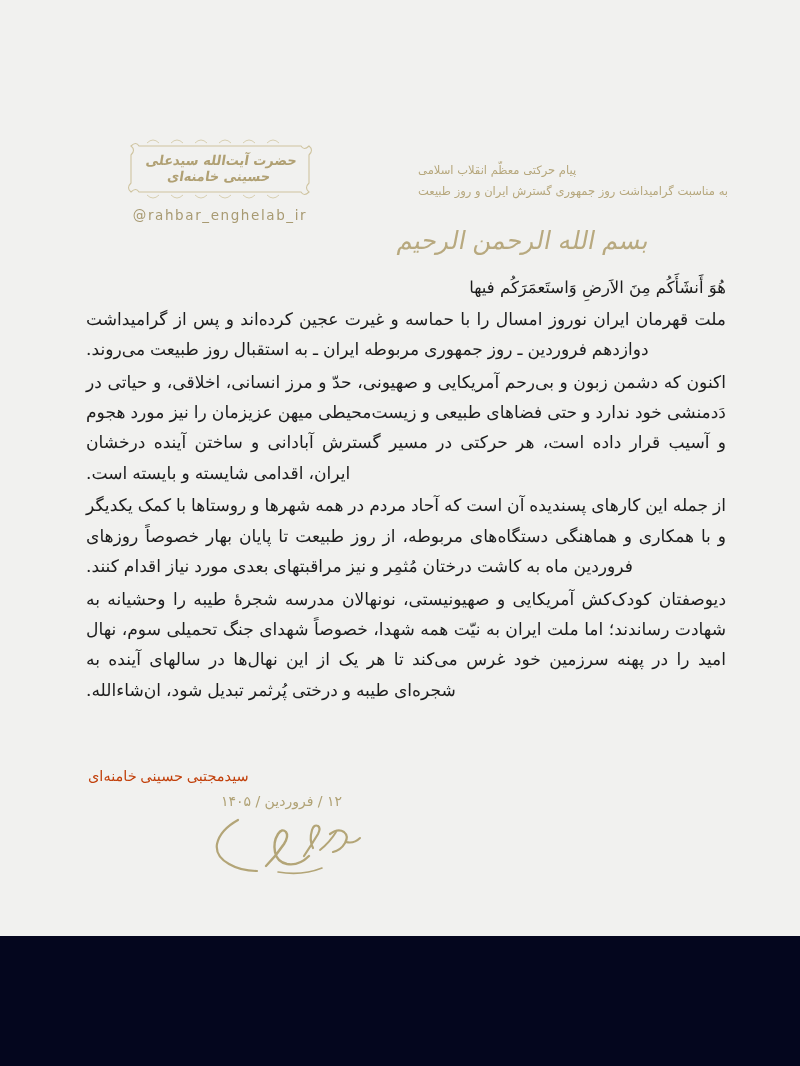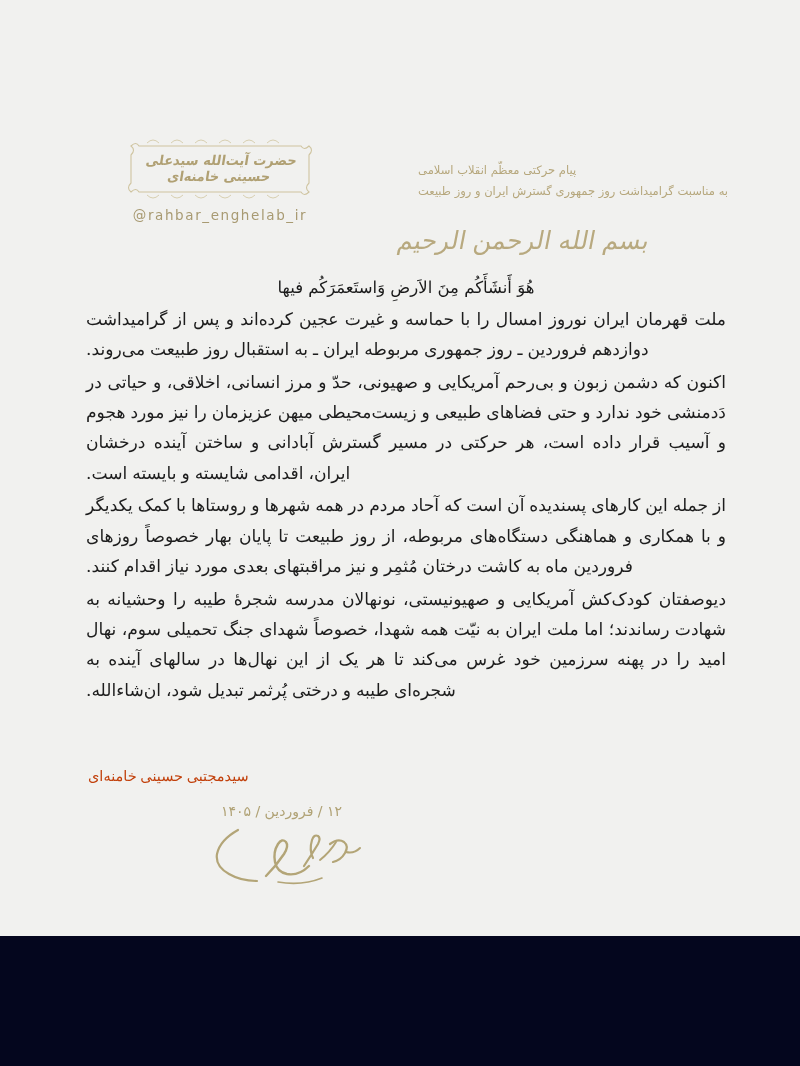--- a/index.html
+++ b/index.html
@@ -137,21 +137,21 @@
     top: 276px;
     direction: rtl;
     text-align: justify;
     color: #1d1d1d;
   }
 
   .verse {
     font-family: "DejaVu Serif", serif;
     font-size: 16.5px;
     line-height: 1.5;
-    text-align: center;
+    text-align: right;
     letter-spacing: -0.3px;
     color: #1a1a1a;
     margin-bottom: 3px;
     direction: rtl;
   }
 
   p.para {
     margin: 0 0 2px 0;
     font-family: "DejaVu Serif", serif;
     font-size: 17.1px;
@@ -179,21 +179,21 @@
     line-height: 1.5;
     letter-spacing: -0.3px;
     text-align: left;
     font-family: Liberation Serif, serif;
   }
 
   .sig-date {
     color: #b0a275;
     font-size: 14px;
     line-height: 1.6;
-    margin-top: 12px;
+    margin-top: 2px;
     text-align: right;
     padding-right: 46px;
     font-family: "DejaVu Sans", sans-serif;
     letter-spacing: -0.2px;
   }
 
   .sig-mark {
     margin-top: 4px;
     width: 180px;
     height: 62px;

